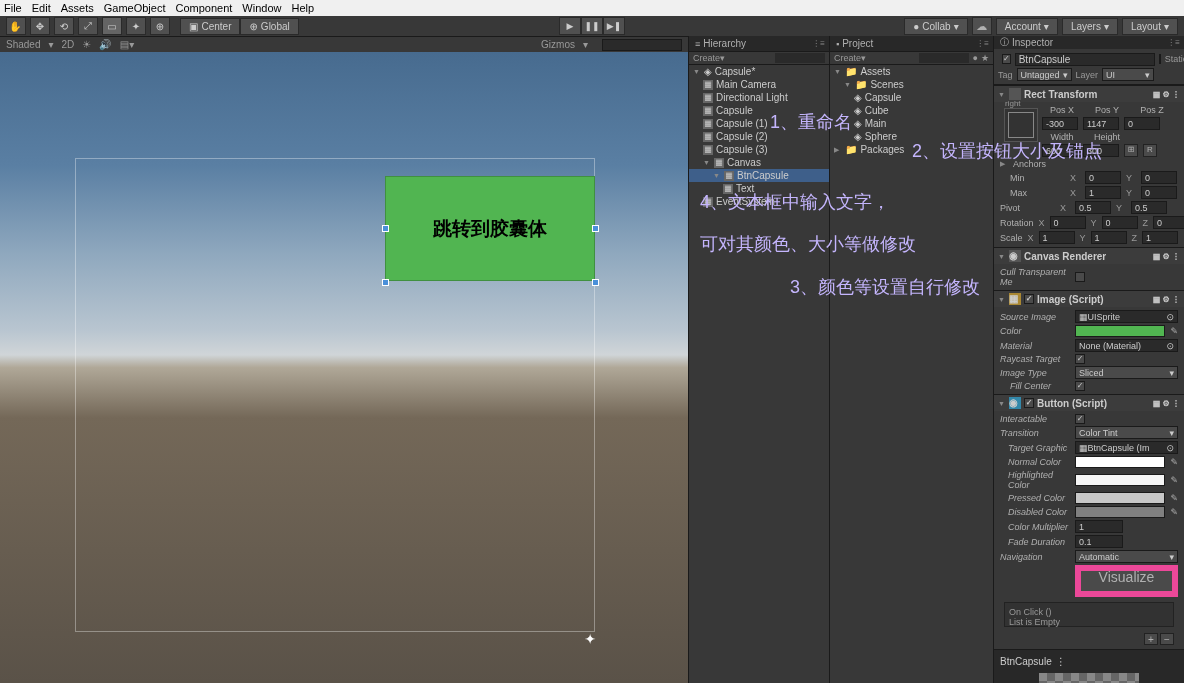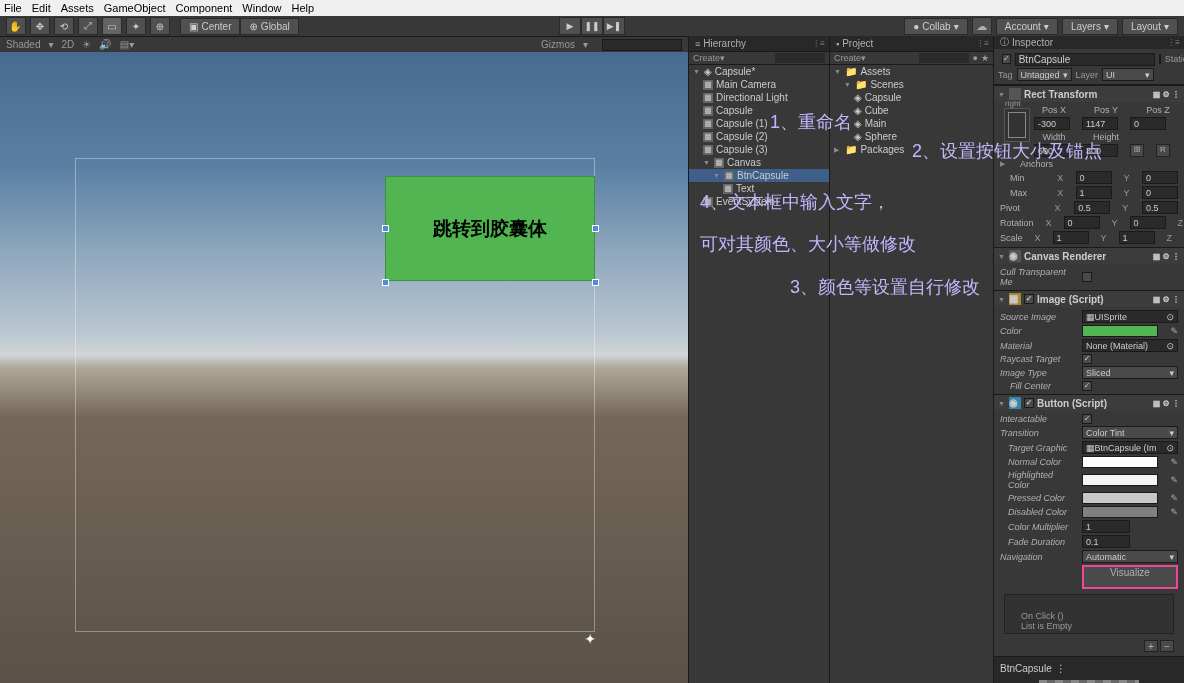--- a/index.html
+++ b/index.html
@@ -45,34 +45,34 @@
 .project { width:164px; background:#383838; border-left:1px solid #1a1a1a; display:flex; flex-direction:column; }
 .inspector { width:191px; background:#383838; border-left:1px solid #1a1a1a; display:flex; flex-direction:column; overflow:hidden; font-size:10px; }
 .insp-top { padding:2px 4px; border-bottom:1px solid #1a1a1a; }
 .insp-row { display:flex; align-items:center; gap:4px; padding:1px 0; }
 .insp-name-input { background:#2a2a2a; border:1px solid #1a1a1a; padding:0 3px; flex:1; color:#ccc; height:13px; font-size:10px; }
 .small-label { color:#999; font-size:9px; }
 .component { border-top:1px solid #1a1a1a; }
 .comp-header { background:#3c3c3c; padding:2px 4px; display:flex; align-items:center; gap:3px; font-weight:bold; font-size:10px; color:#ccc; }
 .comp-icon { width:12px; height:12px; background:#555; display:inline-block; }
 .comp-body { padding:2px 6px; }
-.prop-row { display:flex; align-items:center; gap:12px; padding:1px 0; font-size:9px; color:#b0b0b0; }
+.prop-row { display:flex; align-items:center; gap:5px; padding:1px 0; font-size:9px; color:#b0b0b0; }
 .prop-label { width:70px; color:#b0b0b0;font-style:italic; }
 .prop-label-sm { width:55px; color:#b0b0b0; font-size:9px; }
 .num-field { background:#2a2a2a; border:1px solid #1a1a1a; width:36px; height:13px; color:#ccc; padding:0 3px; font-size:9px; }
 .num-field-wide { background:#2a2a2a; border:1px solid #1a1a1a; width:48px; height:13px; color:#ccc; padding:0 3px; font-size:9px; }
 .axis-label { color:#999; width:10px; font-size:9px; }
 .anchor-box { width:34px; height:34px; background:#333; border:1px solid #555; position:relative; margin:4px; }
 .anchor-box::after { content:''; position:absolute; left:3px; top:3px; right:3px; bottom:3px; border:1px solid #888; }
 .obj-field { background:#2a2a2a; border:1px solid #1a1a1a; flex:1; height:13px; color:#ccc; padding:0 3px; font-size:9px; display:flex; align-items:center; }
 .color-swatch { flex:1; height:12px; border:1px solid #1a1a1a; }
 .checkbox { width:10px; height:10px; background:#4a4a4a; border:1px solid #1a1a1a; display:inline-block; }
 .checkbox.checked::after { content:'✓'; color:#ccc; font-size:8px; display:block; line-height:8px; text-align:center; }
 .dropdown-field { background:#4a4a4a; border:1px solid #1a1a1a; flex:1; height:13px; color:#ccc; padding:0 3px; font-size:9px; display:flex; align-items:center; justify-content:space-between; }
-.events-box { background:#323232; border:1px solid #222; margin:4px; padding:16px; font-size:9px; color:#999; height:40px; }
+.events-box { background:#323232; border:1px solid #222; margin:4px; padding:4px; font-size:9px; color:#999; height:25px; }
 .add-remove { display:flex; justify-content:flex-end; gap:2px; padding:2px 4px; }
 .add-remove span { width:14px; height:12px; background:#4a4a4a; border:1px solid #222; display:flex; align-items:center; justify-content:center; font-size:10px; }
 .preview-area { background:#282828; border-top:1px solid #1a1a1a; padding:4px; }
 .preview-title { font-size:10px; color:#ccc; padding:2px; display:flex; align-items:center; gap:4px; }
 .preview-img { width:100px; height:80px; background:repeating-conic-gradient(#666 0 25%,#888 0 50%) 0 0/16px 16px; margin:4px auto; position:relative; }
 .preview-img::after { content:''; position:absolute; left:10px; top:10px; right:10px; bottom:10px; background:#fff; border-radius:15px; }
 
 .annotation { position:absolute; color:#c4b5fd; font-size:18px; font-weight:normal; pointer-events:none; z-index:100; white-space:nowrap; }
 </style>
 </head>
@@ -448,21 +448,21 @@
           </div>
         <div class="prop-row">
             <span class="prop-label">Navigation</span>
             <div class="dropdown-field">
               <span>Automatic</span>
               <span>▾</span>
             </div>
           </div>
         <div class="prop-row">
             <span class="prop-label"></span>
-            <div style="flex:1;height:24px;background:#4a4a4a;border:2px solid #ec4899;text-align:center;font-size:10px;line-height:12px;">Visualize</div>
+            <div style="flex:1;height:32px;background:#4a4a4a;border:6px solid #ec4899;text-align:center;font-size:14px;line-height:12px;">Visualize</div>
           </div>
         <div class="events-box">
           <div>On Click ()</div>
           <div>List is Empty</div>
         </div>
         <div class="add-remove">
             <span>+</span>
             <span>−</span>
           </div>
       </div>

